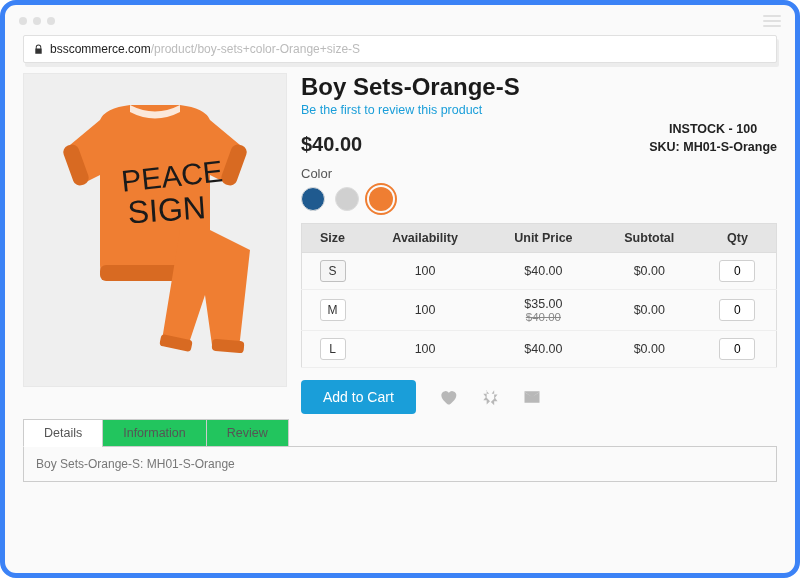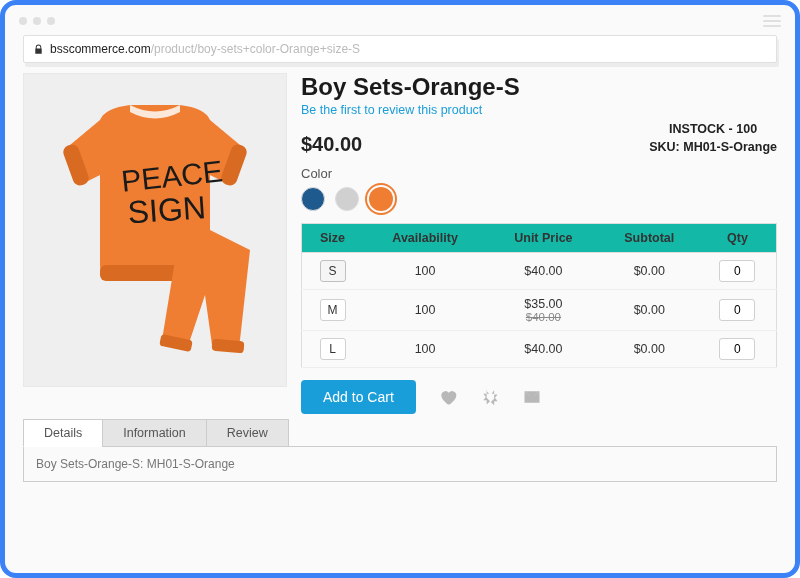--- a/index.html
+++ b/index.html
@@ -21,32 +21,32 @@
 .title { font-size: 24px; font-weight:700; color:#1a1a1a; }
 .review-link { font-size: 12.5px; color:#1a9ed9; margin-top:2px; }
 .pricewrap { display:flex; align-items:flex-end; margin-top:4px; }
 .price { font-size: 20px; font-weight:600; color:#222; }
 .stockinfo { margin-left:auto; text-align:center; font-size:12.5px; font-weight:700; color:#222; line-height:1.4; }
 .color-label { font-size:13px; color:#555; margin-top:10px; }
 .swatches { display:flex; gap:10px; margin-top:6px; }
 .swatch { width:24px; height:24px; border-radius:50%; border:1px solid #ddd; }
 .swatch.selected { outline:2px solid #ef7e32; outline-offset:2px; border-color: transparent;}
 table.grid { width:100%; border-collapse: collapse; margin-top:12px; border:1px solid #ddd; font-size:12.5px; }
-table.grid th { background:#14b8a6; padding:7px 6px; color:#333; font-weight:600; border-bottom:1px solid #ddd; text-align:center;}
+table.grid th { background:#e5e5e5; padding:7px 6px; color:#333; font-weight:600; border-bottom:1px solid #ddd; text-align:center;}
 table.grid td { padding:7px 6px; border-bottom:1px solid #eee; text-align:center; color:#333;}
 .size-btn { display:inline-block; min-width:26px; padding:3px 7px; border:1px solid #d0d0d0; border-radius:3px; background:#fff; font-size:12px; }
 .size-btn.sel { background:#f5f5f5; border-color:#c0c0c0;}
 .qty-input { width:36px; padding:3px 4px; border:1px solid #d0d0d0; border-radius:3px; text-align:center; font-size:12px; background:#fff;}
 .strike { text-decoration: line-through; color:#888; font-size:11.5px; display:block; }
 .actionrow { display:flex; align-items:center; gap:22px; margin-top:12px; }
 .addcart { background:#1a9ed9; color:#fff; border:none; border-radius:4px; padding:9px 22px; font-size:14px; font-weight:500;}
 .action-icon { color:#b8b8b8; display:inline-flex;}
 .tabs-wrap { margin: 5px 18px 0; }
 .tabs { display:flex; }
-.tab { border:1px solid #ccc; padding:6px 20px; font-size:12.5px; color:#555; background:#e5e5e5; margin-right:-1px; }
+.tab { border:1px solid #ccc; padding:6px 20px; font-size:12.5px; color:#555; background:#22c55e; margin-right:-1px; }
 .tab.active { background:#fff; border-bottom-color:#fff; }
 .tab-panel { border:1px solid #ccc; padding:8px 12px; font-size:12px; color:#777; line-height:1.5; margin-top:-1px;}
 </style>
 </head>
 <body>
 
 <div class="browser-frame">
   <div class="chrome-top">
     <div class="tl-dots">
       <div class="tl-dot"></div>

